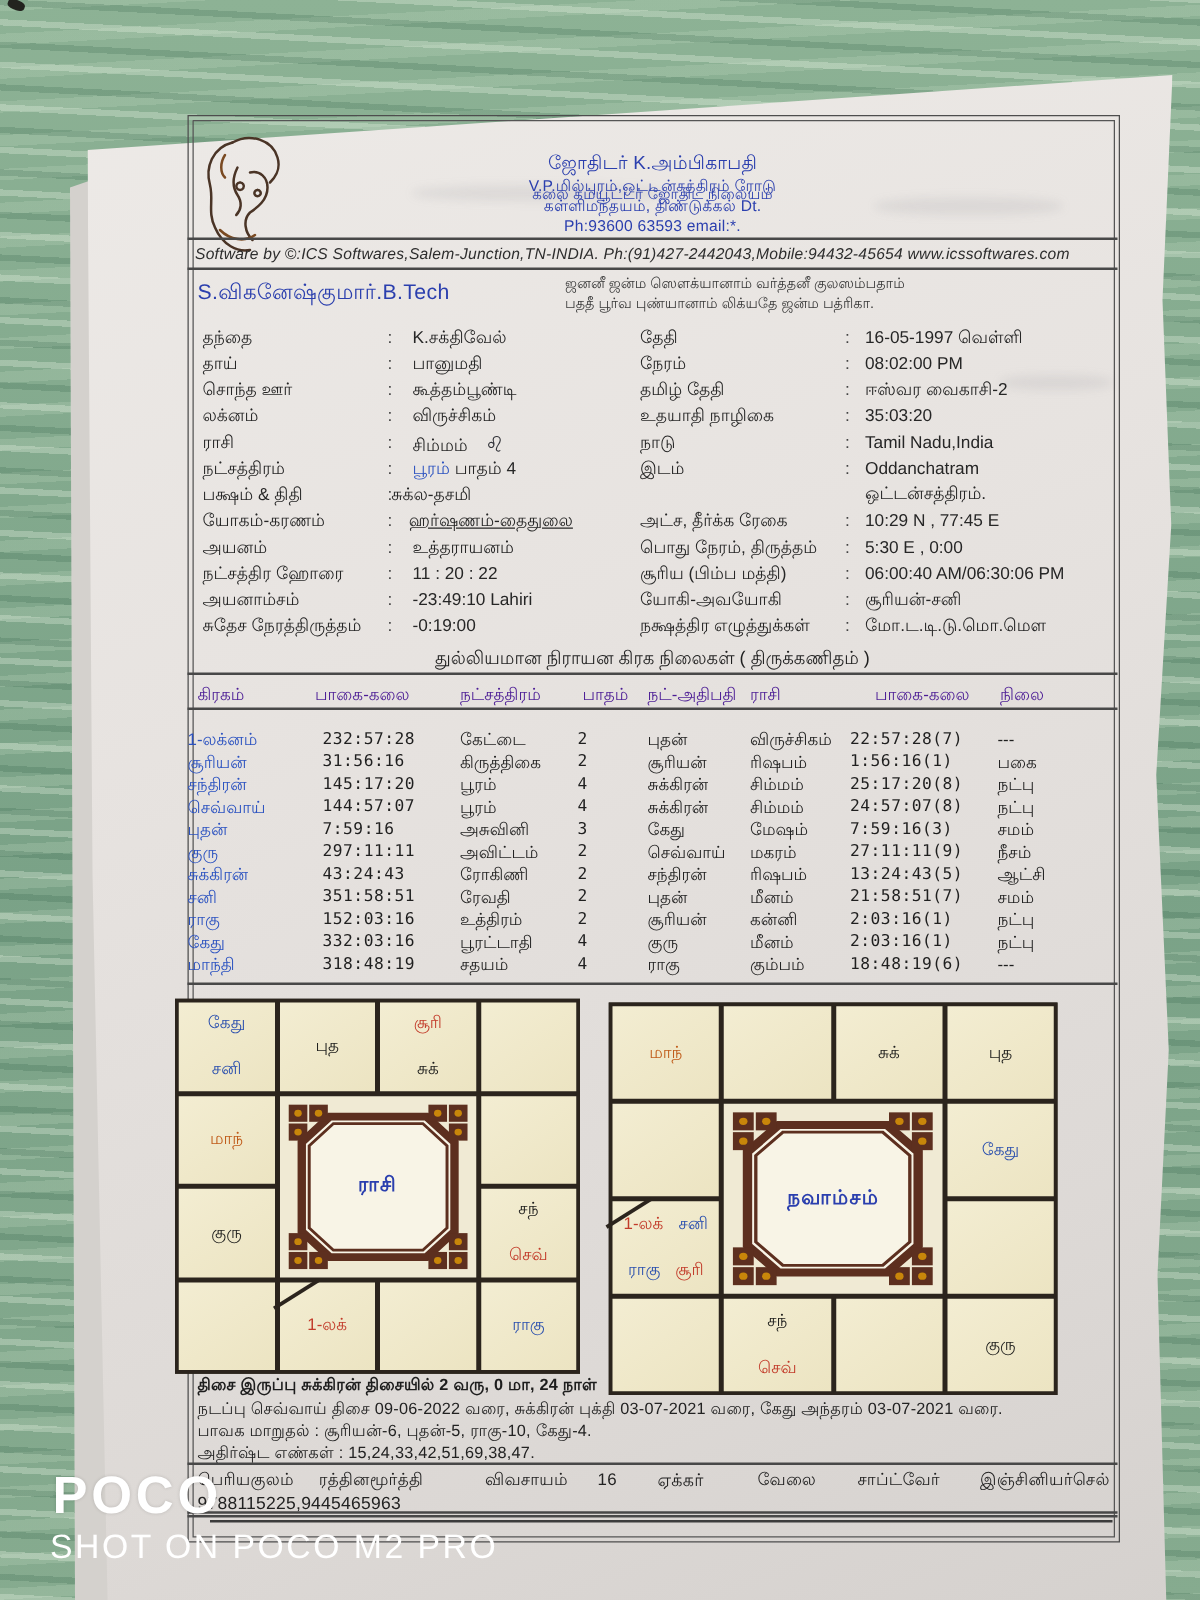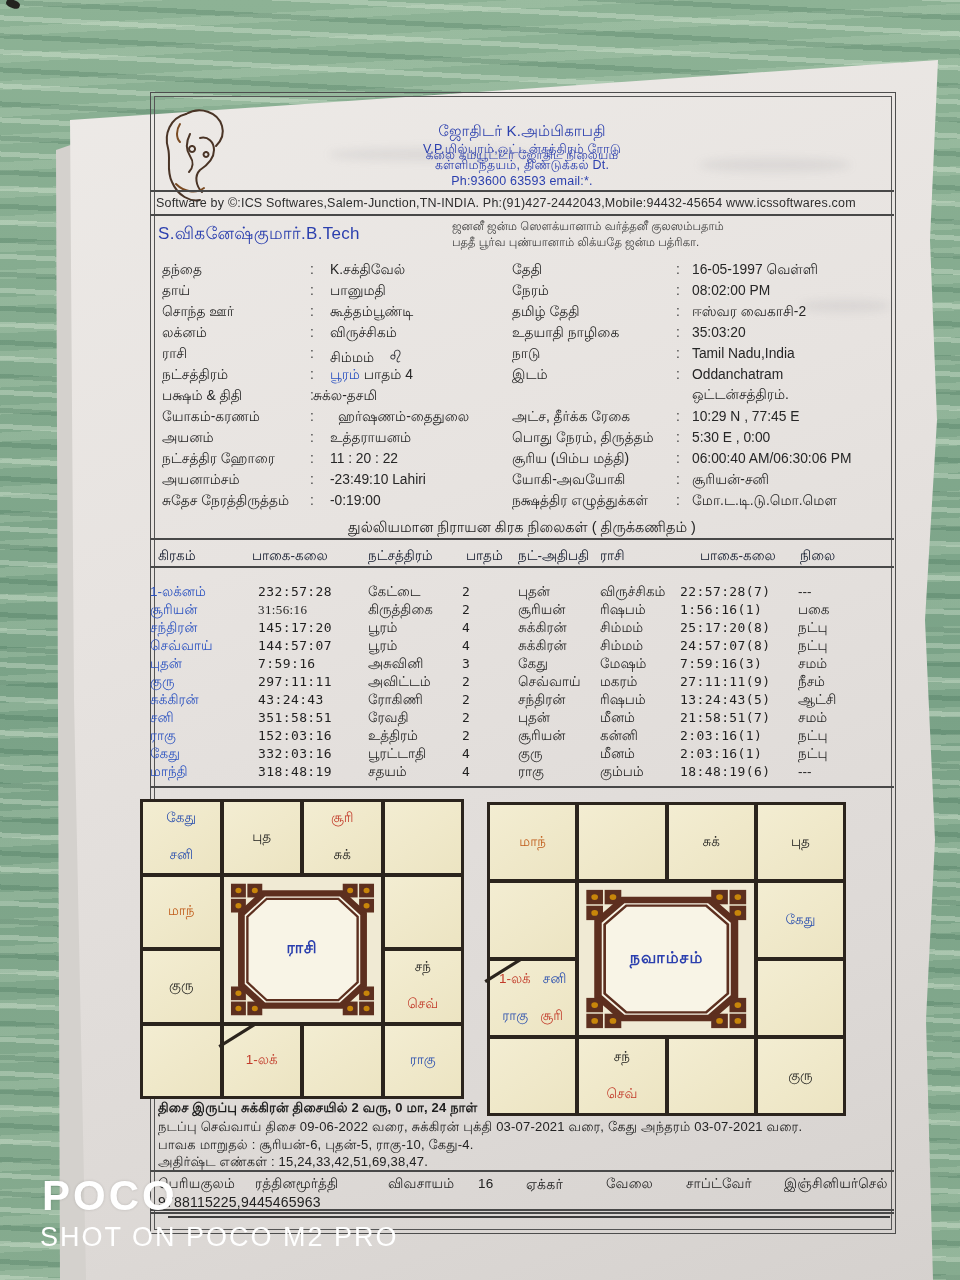--- a/index.html
+++ b/index.html
@@ -45,21 +45,21 @@
   .drow .lbl{position:absolute;left:0;top:0;}
   .drow .col{position:absolute;top:0;color:#444;}
   .drow .val{position:absolute;top:0;}
   .drow .accent{color:#2b52c0;}
   .leo-glyph{font-size:17px;color:#33343a;display:inline-block;transform:rotate(6deg);margin-left:14px;}
   .val2{display:block;margin-top:5px;}
 
   
   .ptitle{font-size:14.5px;color:#1f1f1f;}
   .phead span,.prow span{position:absolute;top:0;white-space:nowrap;}
-  .phead{position:absolute;font-size:13.5px;color:#0f172a;}
+  .phead{position:absolute;font-size:13.5px;color:#4c1d95;}
   .prow{position:absolute;font-size:13.5px;color:#1f1f1f;}
   .prow .c0{color:#2b52c0;}
   .mono{font-family:"DejaVu Sans Mono","Liberation Mono",monospace;letter-spacing:.4px;font-size:13px;}
 
   
   .chart{position:absolute;display:grid;background:#2b241d;border:3px solid #2b241d;gap:4px;}
   .chart .cell{position:relative;background:linear-gradient(145deg,#f3edd2,#ece4c2);
     display:flex;flex-direction:column;align-items:center;justify-content:center;gap:20px;}
   .chart .pl-line{display:flex;gap:12px;justify-content:center;}
   .chart .pl{font-size:13.5px;font-weight:500;white-space:nowrap;}
@@ -115,21 +115,21 @@
   </g>
 </svg>
 
 <div class="abs org-line org1 blue" style="top:100px;">கலை கம்யூட்டர் ஜோதிட நிலையம்</div>
 <div class="abs org-line org2 blue" style="top:122px;">ஜோதிடர் K.அம்பிகாபதி</div>
 <div class="abs org-line org-small blue" style="top:142px;">V.P.மில்புரம்,ஒட்டன்சத்திரம் ரோடு</div>
 <div class="abs org-line org-small blue" style="top:158px;">கள்ளிமந்தயம், திண்டுக்கல் Dt.</div>
 <div class="abs org-line org-small blue" style="top:174px;">Ph:93600 63593 email:*.</div>
 
 <div class="hrule" style="left:150px;top:190px;width:744px;"></div>
-<div class="abs software" style="left:156px;top:196px;">Software by ©:ICS Softwares,Salem-Junction,TN-INDIA. Ph:(91)427-2442043,Mobile:94432-45654 www.icssoftwares.com</div>
+<div class="abs software" style="left:156px;top:196px;font-style:italic;">Software by ©:ICS Softwares,Salem-Junction,TN-INDIA. Ph:(91)427-2442043,Mobile:94432-45654 www.icssoftwares.com</div>
 <div class="hrule" style="left:150px;top:214px;width:744px;"></div>
 
 <div class="abs blessing" style="left:452px;top:220px;">ஜனனீ ஜன்ம ஸௌக்யானாம் வர்த்தனீ குலஸம்பதாம்</div>
 <div class="abs blessing" style="left:452px;top:236px;">பததீ பூர்வ புண்யானாம் லிக்யதே ஜன்ம பத்ரிகா.</div>
 <div class="abs person" style="left:158px;top:224px;">S.விகனேஷ்குமார்.B.Tech</div>
 
 <div id="details">
     <div class="drow" style="top: 262px; left: 162px; width: 340px; height: 20px;">
       <span class="lbl">தந்தை</span>
       <span class="col" style="left: 148px;">:</span>
@@ -161,21 +161,21 @@
       <span class="val" style="left: 168px;"><span class="accent">பூரம்</span> பாதம்  4</span>
     </div>
     <div class="drow" style="top: 388px; left: 162px; width: 340px; height: 20px;">
       <span class="lbl">பக்ஷம் &amp; திதி</span>
       <span class="col" style="left: 148px;">:</span>
       <span class="val" style="left: 151px;">சுக்ல-தசமி</span>
     </div>
     <div class="drow" style="top: 409px; left: 162px; width: 340px; height: 20px;">
       <span class="lbl">யோகம்-கரணம்</span>
       <span class="col" style="left: 148px;">:</span>
-      <span class="val" style="left: 176px;">ஹர்ஷணம்-தைதுலை</span>
+      <span class="val" style="left: 165px; text-decoration: underline;">ஹர்ஷணம்-தைதுலை</span>
     </div>
     <div class="drow" style="top: 430px; left: 162px; width: 340px; height: 20px;">
       <span class="lbl">அயனம்</span>
       <span class="col" style="left: 148px;">:</span>
       <span class="val" style="left: 168px;">உத்தராயனம்</span>
     </div>
     <div class="drow" style="top: 451px; left: 162px; width: 340px; height: 20px;">
       <span class="lbl">நட்சத்திர ஹோரை</span>
       <span class="col" style="left: 148px;">:</span>
       <span class="val" style="left: 168px;">11 : 20 : 22</span>
@@ -265,21 +265,21 @@
       <span class="c1 mono" style="left: 108px;">232:57:28</span>
       <span class="c2" style="left: 218px;">கேட்டை</span>
       <span class="c3 mono" style="left: 312px;">2</span>
       <span class="c4" style="left: 368px;">புதன்</span>
       <span class="c5" style="left: 450px;">விருச்சிகம்</span>
       <span class="c6 mono" style="left: 530px;">22:57:28(7)</span>
       <span class="c7" style="left: 648px;">---</span>
     </div>
     <div class="prow" style="left: 150px; top: 602px; width: 744px; height: 17px;">
       <span class="c0" style="left: 0px;">சூரியன்</span>
-      <span class="c1 mono" style="left: 108px; font-family: Liberation Serif, serif;">31:56:16</span>
+      <span class="c1 mono" style="left: 108px;">31:56:16</span>
       <span class="c2" style="left: 218px;">கிருத்திகை</span>
       <span class="c3 mono" style="left: 312px;">2</span>
       <span class="c4" style="left: 368px;">சூரியன்</span>
       <span class="c5" style="left: 450px;">ரிஷபம்</span>
       <span class="c6 mono" style="left: 530px;">1:56:16(1)</span>
       <span class="c7" style="left: 648px;">பகை</span>
     </div>
     <div class="prow" style="left: 150px; top: 620px; width: 744px; height: 17px;">
       <span class="c0" style="left: 0px;">சந்திரன்</span>
       <span class="c1 mono" style="left: 108px;">145:17:20</span>

